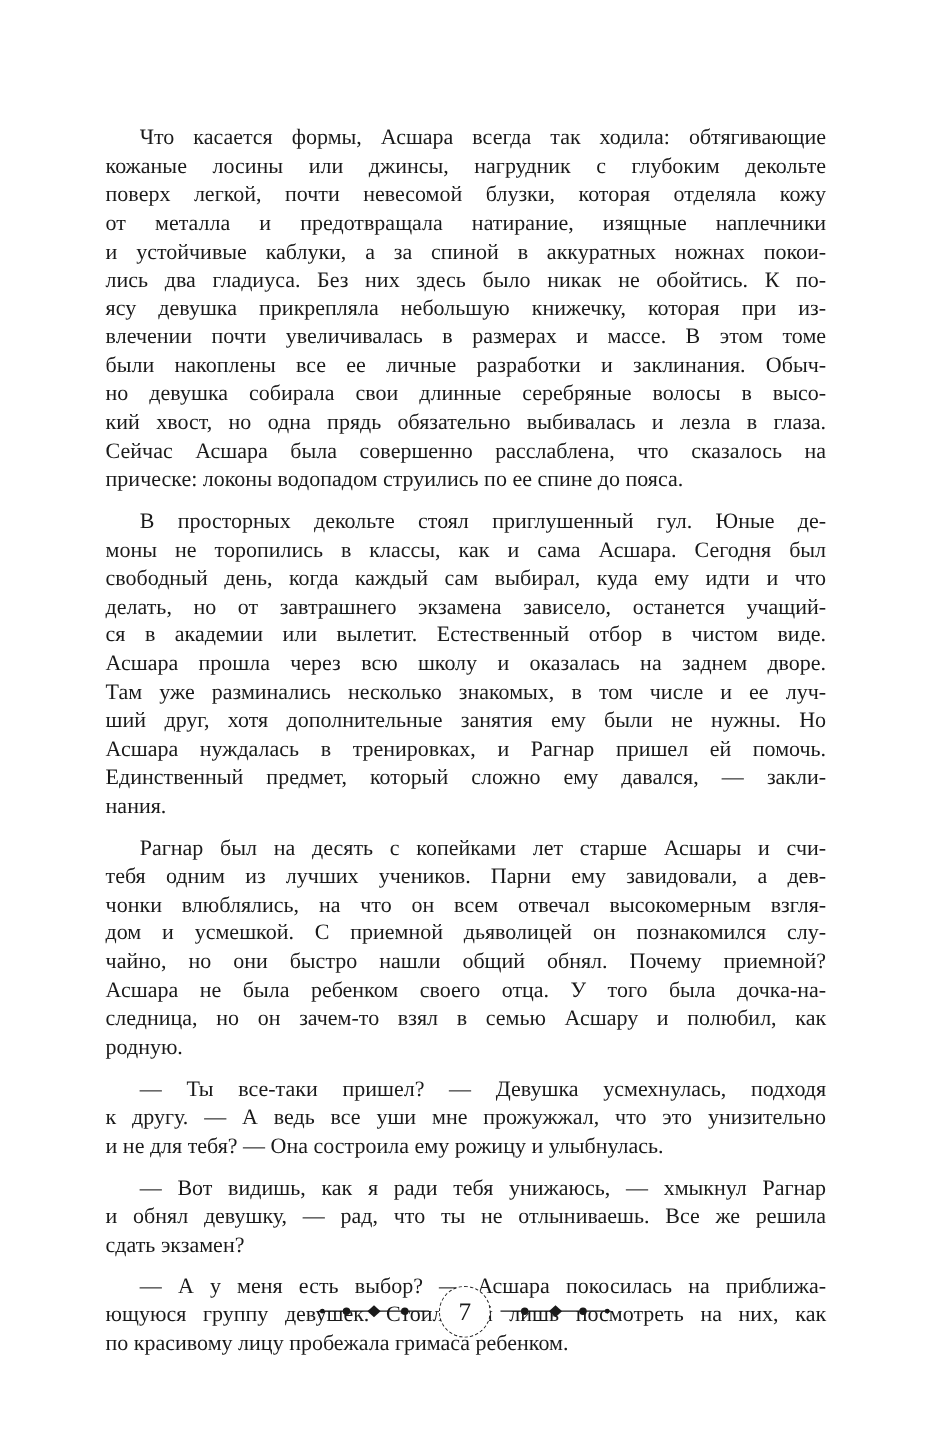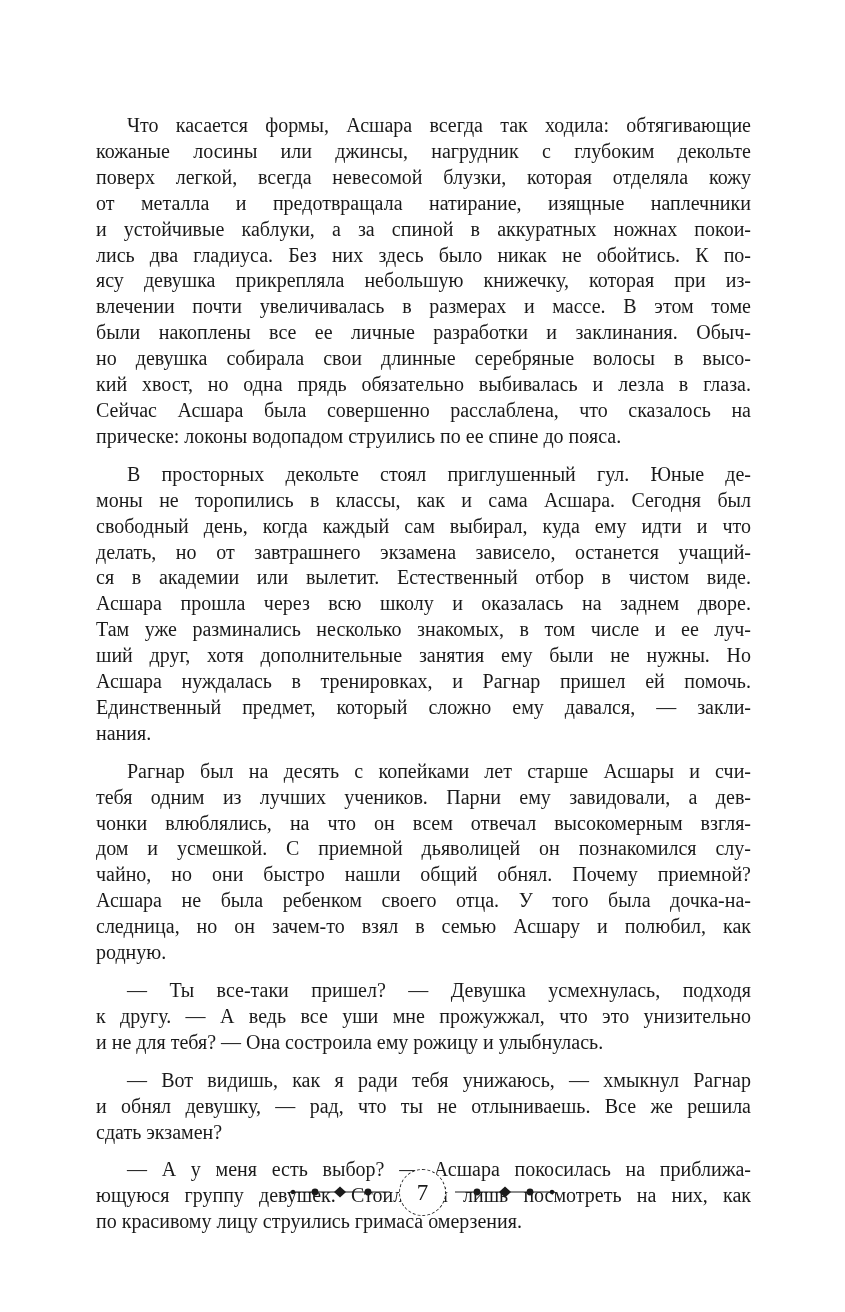--- a/index.html
+++ b/index.html
@@ -68,21 +68,21 @@
 </style>
 </head>
 <body>
 
 <div class="book-page">
 
   <div class="text-block" id="text-block">
       <div class="para">
         <div class="line first">Что касается формы, Асшара всегда так ходила: обтягивающие</div>
         <div class="line">кожаные лосины или джинсы, нагрудник с глубоким декольте</div>
-        <div class="line">поверх легкой, всегда невесомой блузки, которая отделяла кожу</div>
+        <div class="line">поверх легкой, почти невесомой блузки, которая отделяла кожу</div>
         <div class="line">от металла и предотвращала натирание, изящные наплечники</div>
         <div class="line">и устойчивые каблуки, а за спиной в аккуратных ножнах покои-</div>
         <div class="line">лись два гладиуса. Без них здесь было никак не обойтись. К по-</div>
         <div class="line">ясу девушка прикрепляла небольшую книжечку, которая при из-</div>
         <div class="line">влечении почти увеличивалась в размерах и массе. В этом томе</div>
         <div class="line">были накоплены все ее личные разработки и заклинания. Обыч-</div>
         <div class="line">но девушка собирала свои длинные серебряные волосы в высо-</div>
         <div class="line">кий хвост, но одна прядь обязательно выбивалась и лезла в глаза.</div>
         <div class="line">Сейчас Асшара была совершенно расслаблена, что сказалось на</div>
         <div class="line last">прическе: локоны водопадом струились по ее спине до пояса.</div>
@@ -116,21 +116,21 @@
         <div class="line last">и не для тебя? — Она состроила ему рожицу и улыбнулась.</div>
       </div>
       <div class="para">
         <div class="line first">— Вот видишь, как я ради тебя унижаюсь, — хмыкнул Рагнар</div>
         <div class="line">и обнял девушку, — рад, что ты не отлыниваешь. Все же решила</div>
         <div class="line last">сдать экзамен?</div>
       </div>
       <div class="para">
         <div class="line first">— А у меня есть выбор? — Асшара покосилась на приближа-</div>
         <div class="line">ющуюся группу девушек. Стоило ей лишь посмотреть на них, как</div>
-        <div class="line last">по красивому лицу струились гримаса омерзения.</div>
+        <div class="line last">по красивому лицу пробежала гримаса ребенком.</div>
       </div>
     </div>
 
   <div class="footer">
     <svg class="orn left" width="104" height="12" viewBox="0 0 104 12" xmlns="http://www.w3.org/2000/svg">
       <line x1="2" y1="6" x2="102" y2="6" stroke="#1a1a1a" stroke-width="1.2"></line>
       <circle cx="5" cy="6" r="2.2" fill="#1a1a1a"></circle>
       <circle cx="27" cy="6" r="3.4" fill="#1a1a1a"></circle>
       <path d="M52 0.5 L58 6 L52 11.5 L46 6 Z" fill="#1a1a1a"></path>
       <circle cx="80" cy="6" r="3.4" fill="#1a1a1a"></circle>

